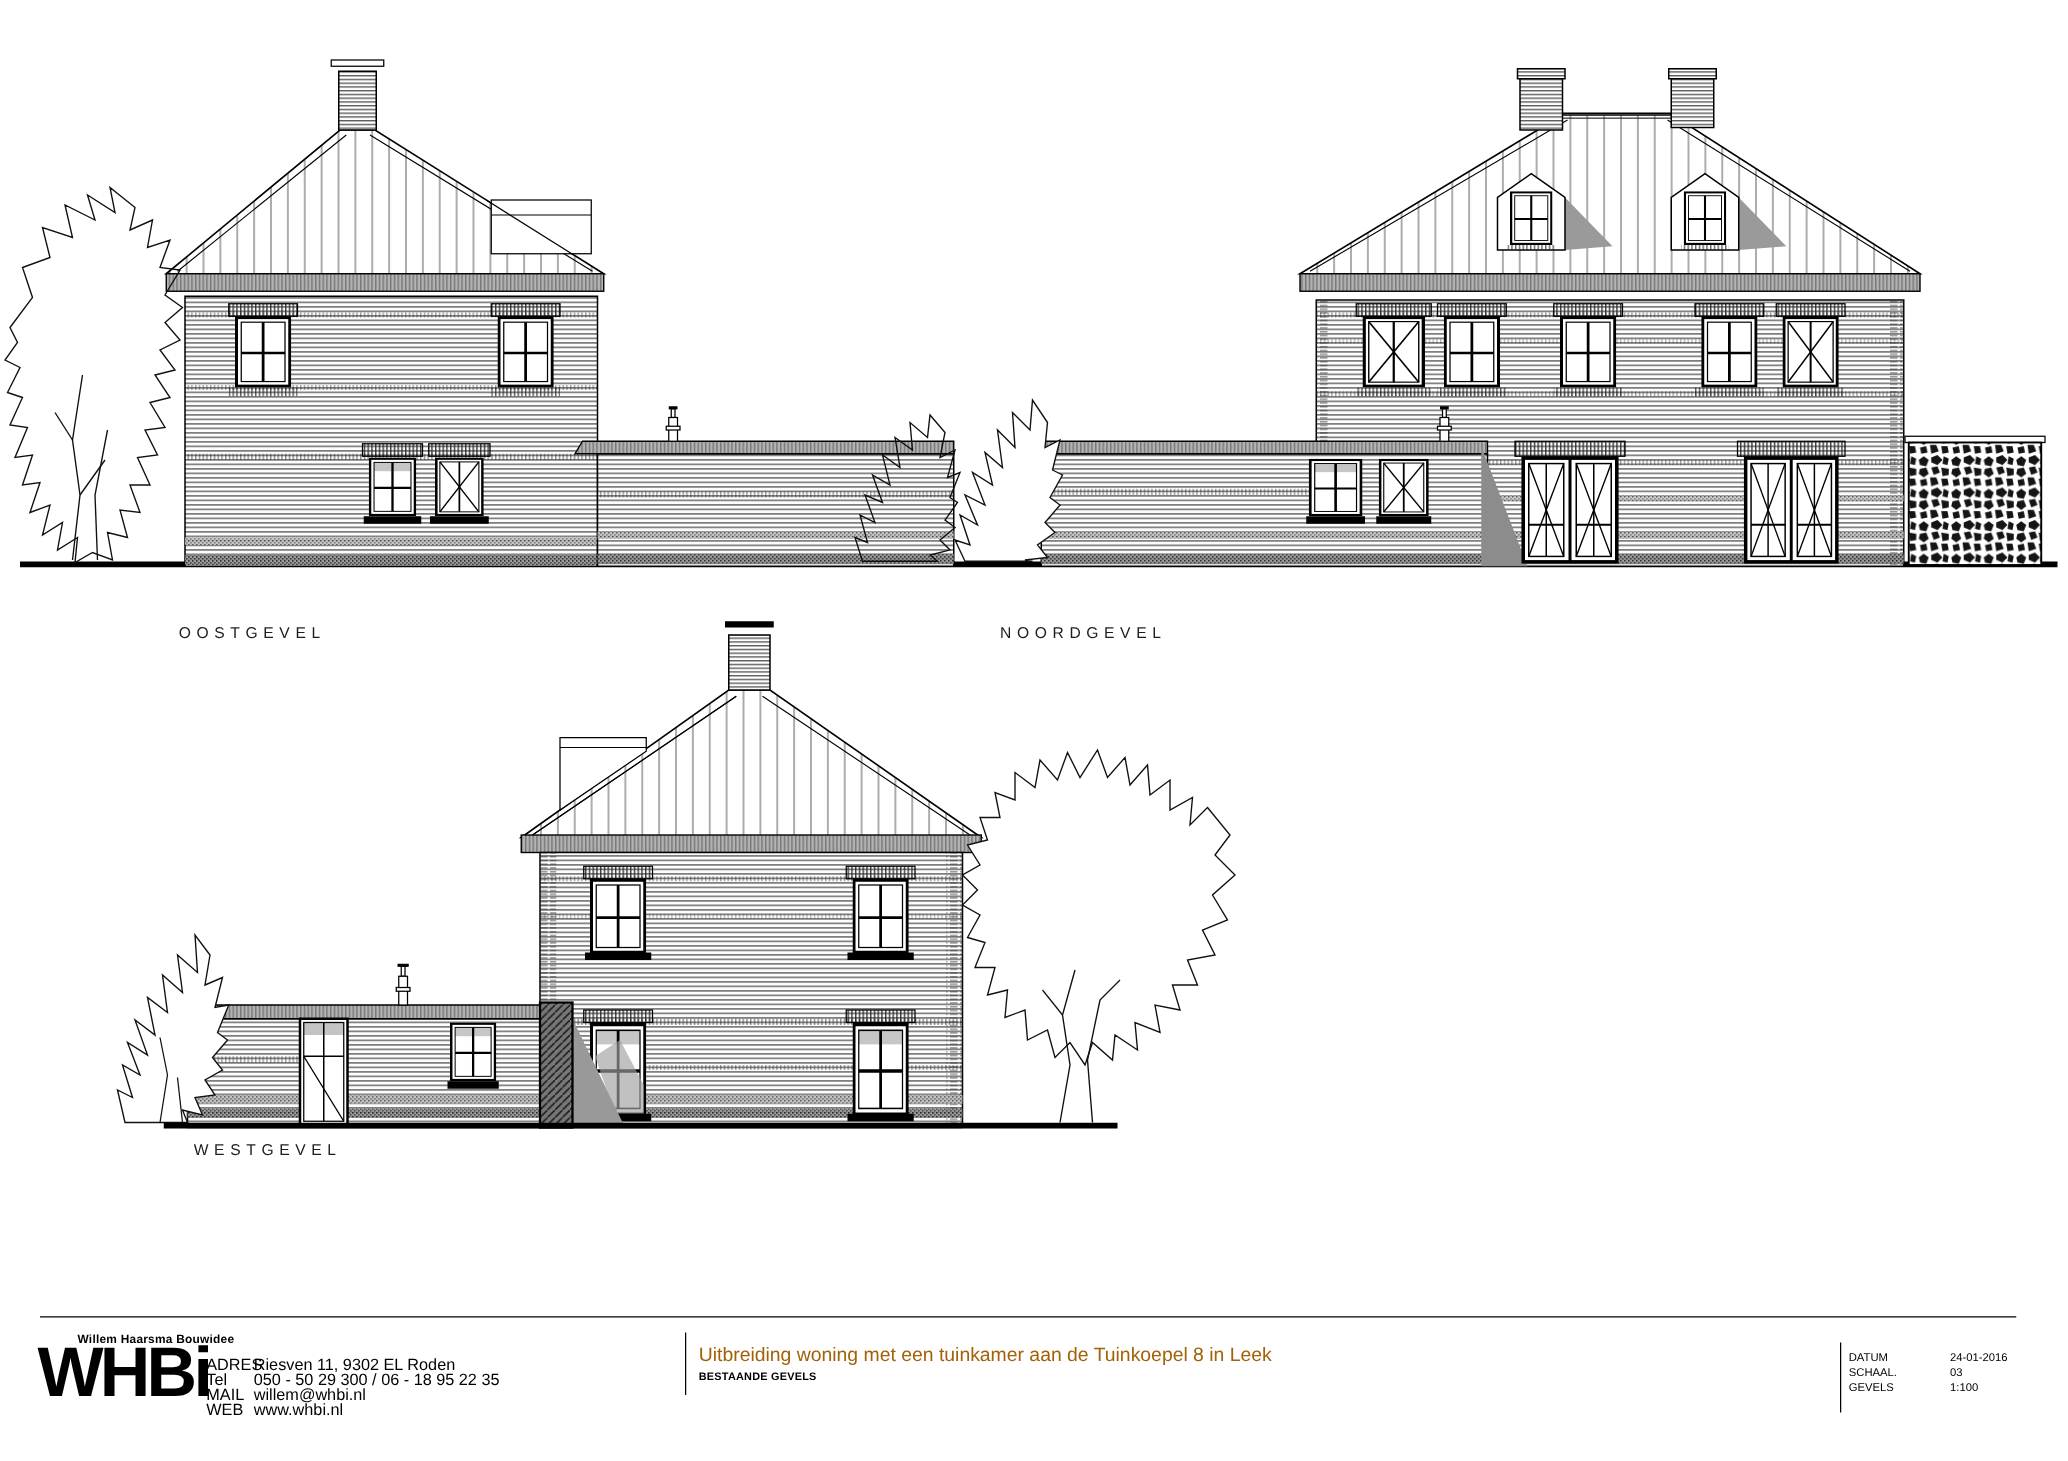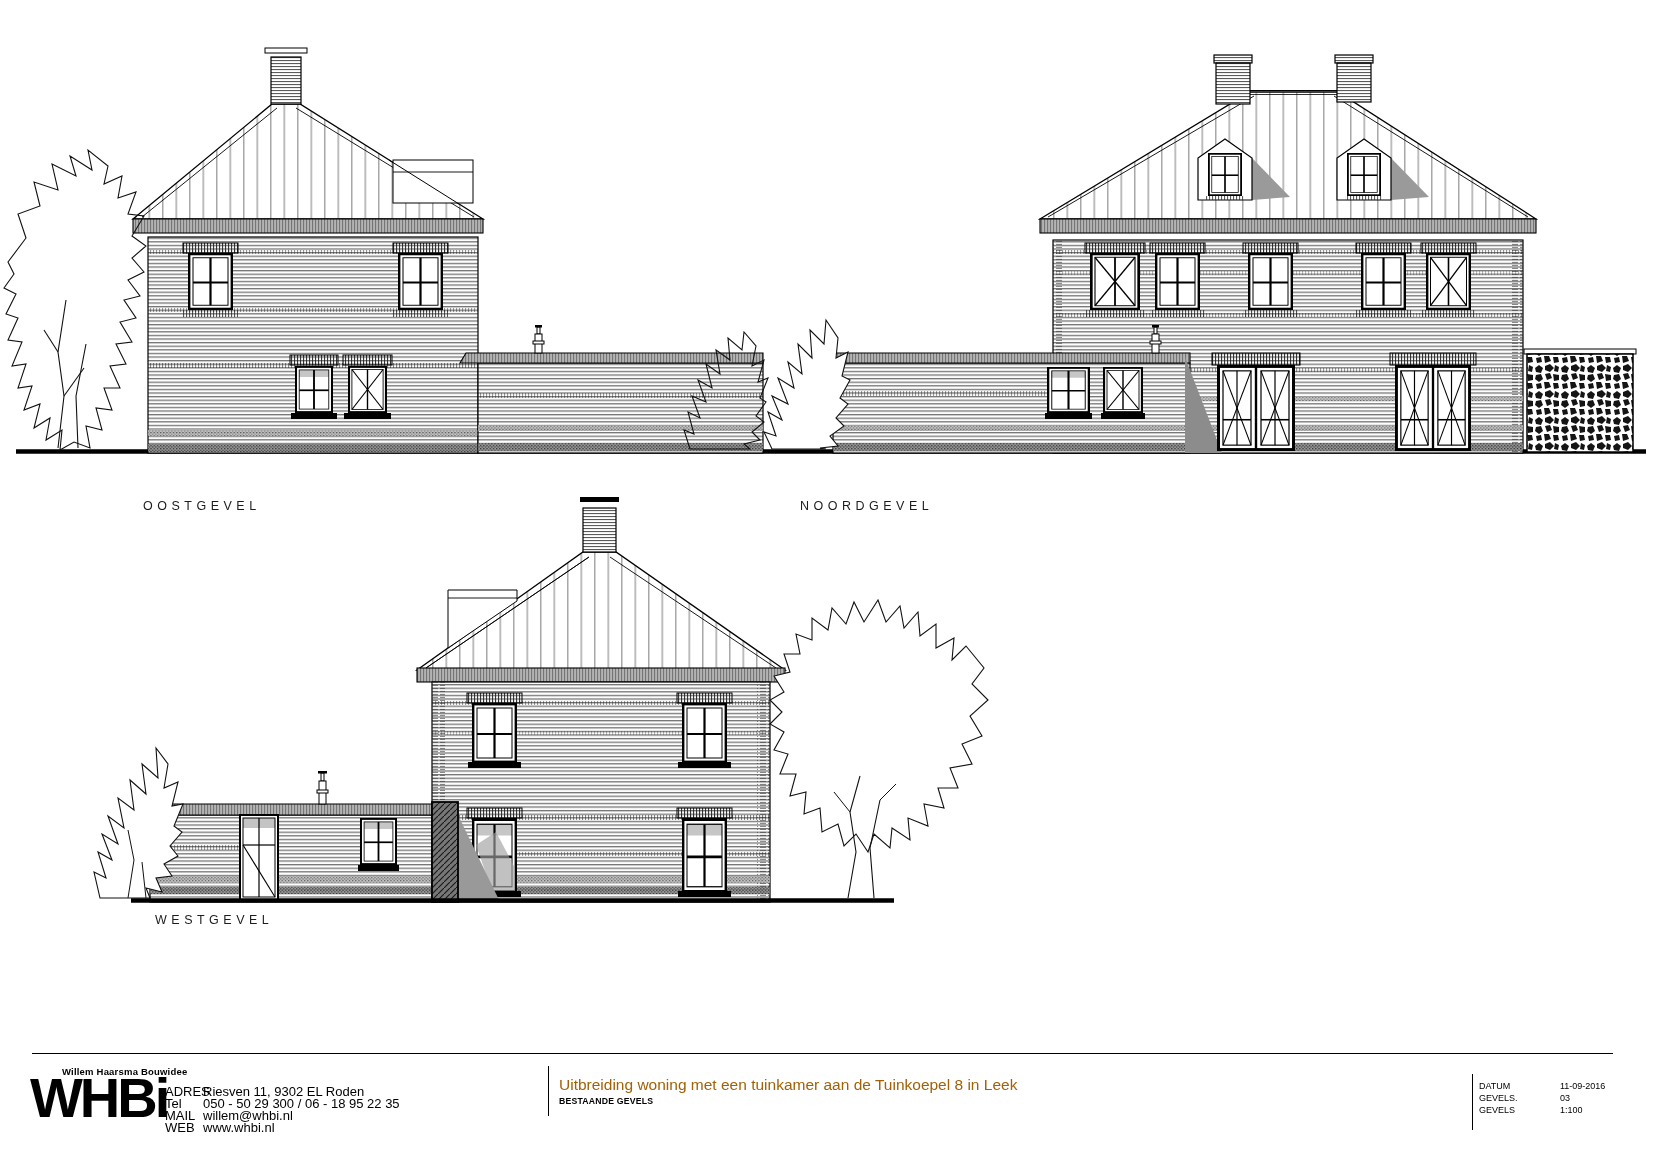--- a/index.html
+++ b/index.html
@@ -377,18 +377,18 @@
     <div><span class="lab">MAIL</span><span>willem@whbi.nl</span></div>
     <div><span class="lab">WEB</span><span>www.whbi.nl</span></div>
   </div>
 
   <div class="tb-vline-c"></div>
   <div class="tb-title">Uitbreiding woning met een tuinkamer aan de Tuinkoepel 8 in Leek</div>
   <div class="tb-subtitle">BESTAANDE GEVELS</div>
 
   <div class="tb-vline-r"></div>
   <div class="tb-meta">
-    <div><span class="lab">DATUM</span><span>11-09-2016</span></div>
-    <div><span class="lab">GEVELS.</span><span>03</span></div>
+    <div><span class="lab">DATUM</span><span>24-01-2016</span></div>
+    <div><span class="lab">SCHAAL.</span><span>03</span></div>
     <div><span class="lab">GEVELS</span><span>1:100</span></div>
   </div>
 
 </div>
 
 </body></html>

